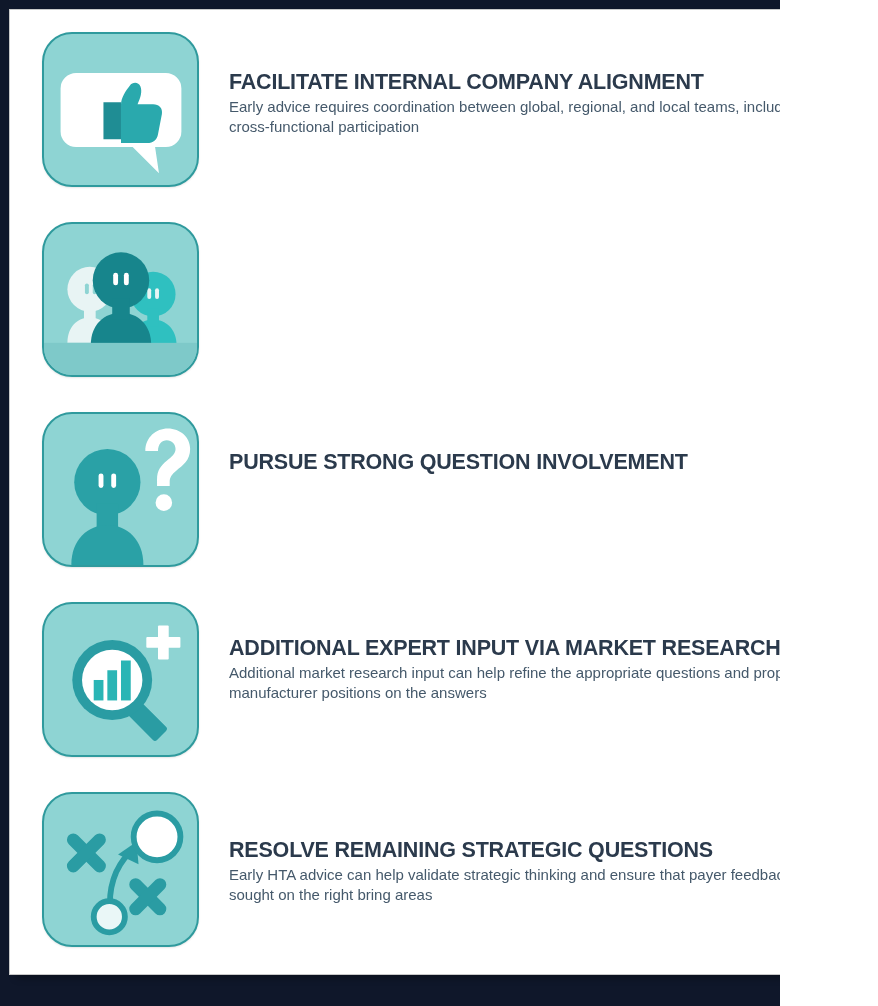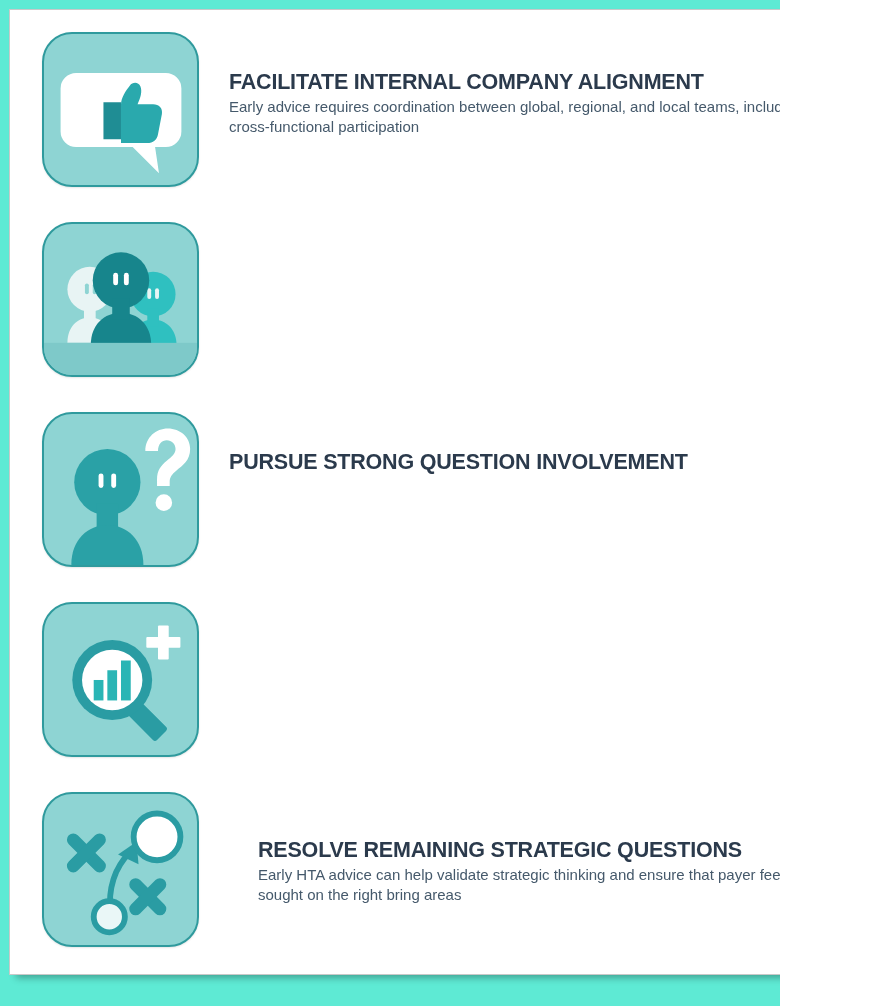--- a/index.html
+++ b/index.html
@@ -10,21 +10,21 @@
   }
   body {
     font-family: "Liberation Sans", sans-serif;
     -webkit-font-smoothing: antialiased;
   }
 
   #infographic {
     position: relative;
     width: 780px;
     height: 1006px;
-    background: #5eead4;
+    background: #0f172a;
     overflow: hidden;
     box-sizing: border-box;
   }
 
   
   .frame {
     position: absolute;
     left: 9px;
     top: 9px;
     width: 846px;
@@ -80,21 +80,21 @@
 
   
   .copy {
     flex: 1 1 auto;
     padding-left: 30px;
     padding-top: 38px;
     box-sizing: border-box;
     min-width: 0;
   }
   .copy.tight   { padding-top: 34px; }
-  .copy.lower   { padding-top: 46px; margin-left: 29px; }
+  .copy.lower   { padding-top: 46px; }
 
   .headline {
     color: #2b3a4c;
     font-size: 21.5px;
     font-weight: bold;
     letter-spacing: -0.2px;
     line-height: 1.12;
     margin: 0 0 3px 0;
     white-space: nowrap;
   }
@@ -195,20 +195,24 @@
             </g>
             <circle cx="70" cy="78" r="41" fill="#2a9ca3"></circle>
             <circle cx="70" cy="78" r="31" fill="#ffffff"></circle>
             <g>
               <rect x="51" y="78" width="10" height="21" fill="#2ab5b5"></rect>
               <rect x="65" y="68" width="10" height="31" fill="#2ab5b5"></rect>
               <rect x="79" y="58" width="10" height="41" fill="#2ab5b5"></rect>
             </g>
           </svg>
         </div>
+        <div class="copy tight">
+          <div class="headline">ADDITIONAL EXPERT INPUT VIA MARKET RESEARCH</div>
+          <p class="body">Additional market research input can help refine the appropriate questions and proposed manufacturer positions on the answers</p>
+        </div>
       </div>
 
       <div class="row">
         <div class="tile">
           <svg viewBox="0 0 157 155">
             <g stroke="#2a9ca3" stroke-width="13" stroke-linecap="round">
               <line x1="30" y1="47" x2="57" y2="74"></line>
               <line x1="57" y1="47" x2="30" y2="74"></line>
             </g>
             <g stroke="#2a9ca3" stroke-width="13" stroke-linecap="round">

